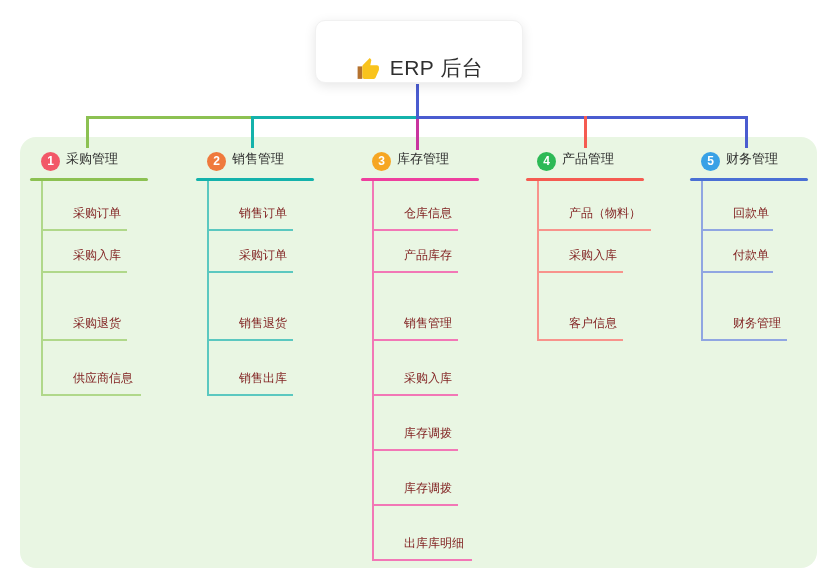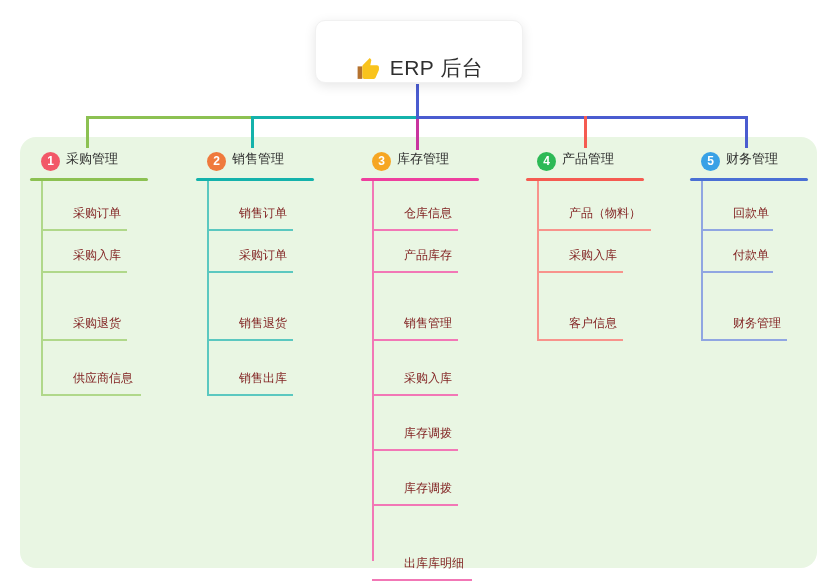--- a/index.html
+++ b/index.html
@@ -31,21 +31,21 @@
 
   
   .branch { position:absolute; top:148px; width:155px; }
   .badge { position:absolute; left:11px; top:4px; width:19px; height:19px; border-radius:50%;
            color:#fff; font-size:12px; font-weight:bold; line-height:19px; text-align:center; }
   .title-label { position:absolute; left:36px; top:2px; font-size:13px; font-weight:500; color:#2e2e2e; }
   .title-underline { position:absolute; left:0; top:30px; width:118px; height:3px; border-radius:2px; }
   .vline { position:absolute; left:11px; top:33px; width:2px; }
   .child { position:absolute; left:11px; padding-left:32px; padding-bottom:7px;
            font-size:12px; line-height:18px; color:#7f1d1d; border-bottom-style:solid; border-bottom-width:2px; }
-  .r0{top:56px} .r1{top:98px} .r2{top:166px} .r3{top:221px} .r4{top:276px} .r5{top:331px} .r6{top:406px}
+  .r0{top:56px} .r1{top:98px} .r2{top:166px} .r3{top:221px} .r4{top:276px} .r5{top:331px} .r6{top:386px}
   .n3{width:72px} .n4{width:86px} .n5{width:100px} .n6{width:114px}
   .v-mid{height:215px} .v-tall{height:380px} .v-short{height:160px}
 
   
   .badge1{background:#f25868} .u1{background:#8cc152} .lt1{background:#b0d88a} .cb1{border-bottom-color:#b0d88a}
   .badge2{background:#ef7a3d} .u2{background:#14b2ab} .lt2{background:#5bc8c0} .cb2{border-bottom-color:#5bc8c0}
   .badge3{background:#f6a623} .u3{background:#ee3f9e} .lt3{background:#f277b6} .cb3{border-bottom-color:#f277b6}
   .badge4{background:#2db956} .u4{background:#f55b51} .lt4{background:#f8938c} .cb4{border-bottom-color:#f8938c}
   .badge5{background:#38a1e6} .u5{background:#4a6fd4} .lt5{background:#90a6e2} .cb5{border-bottom-color:#90a6e2}
 </style>

